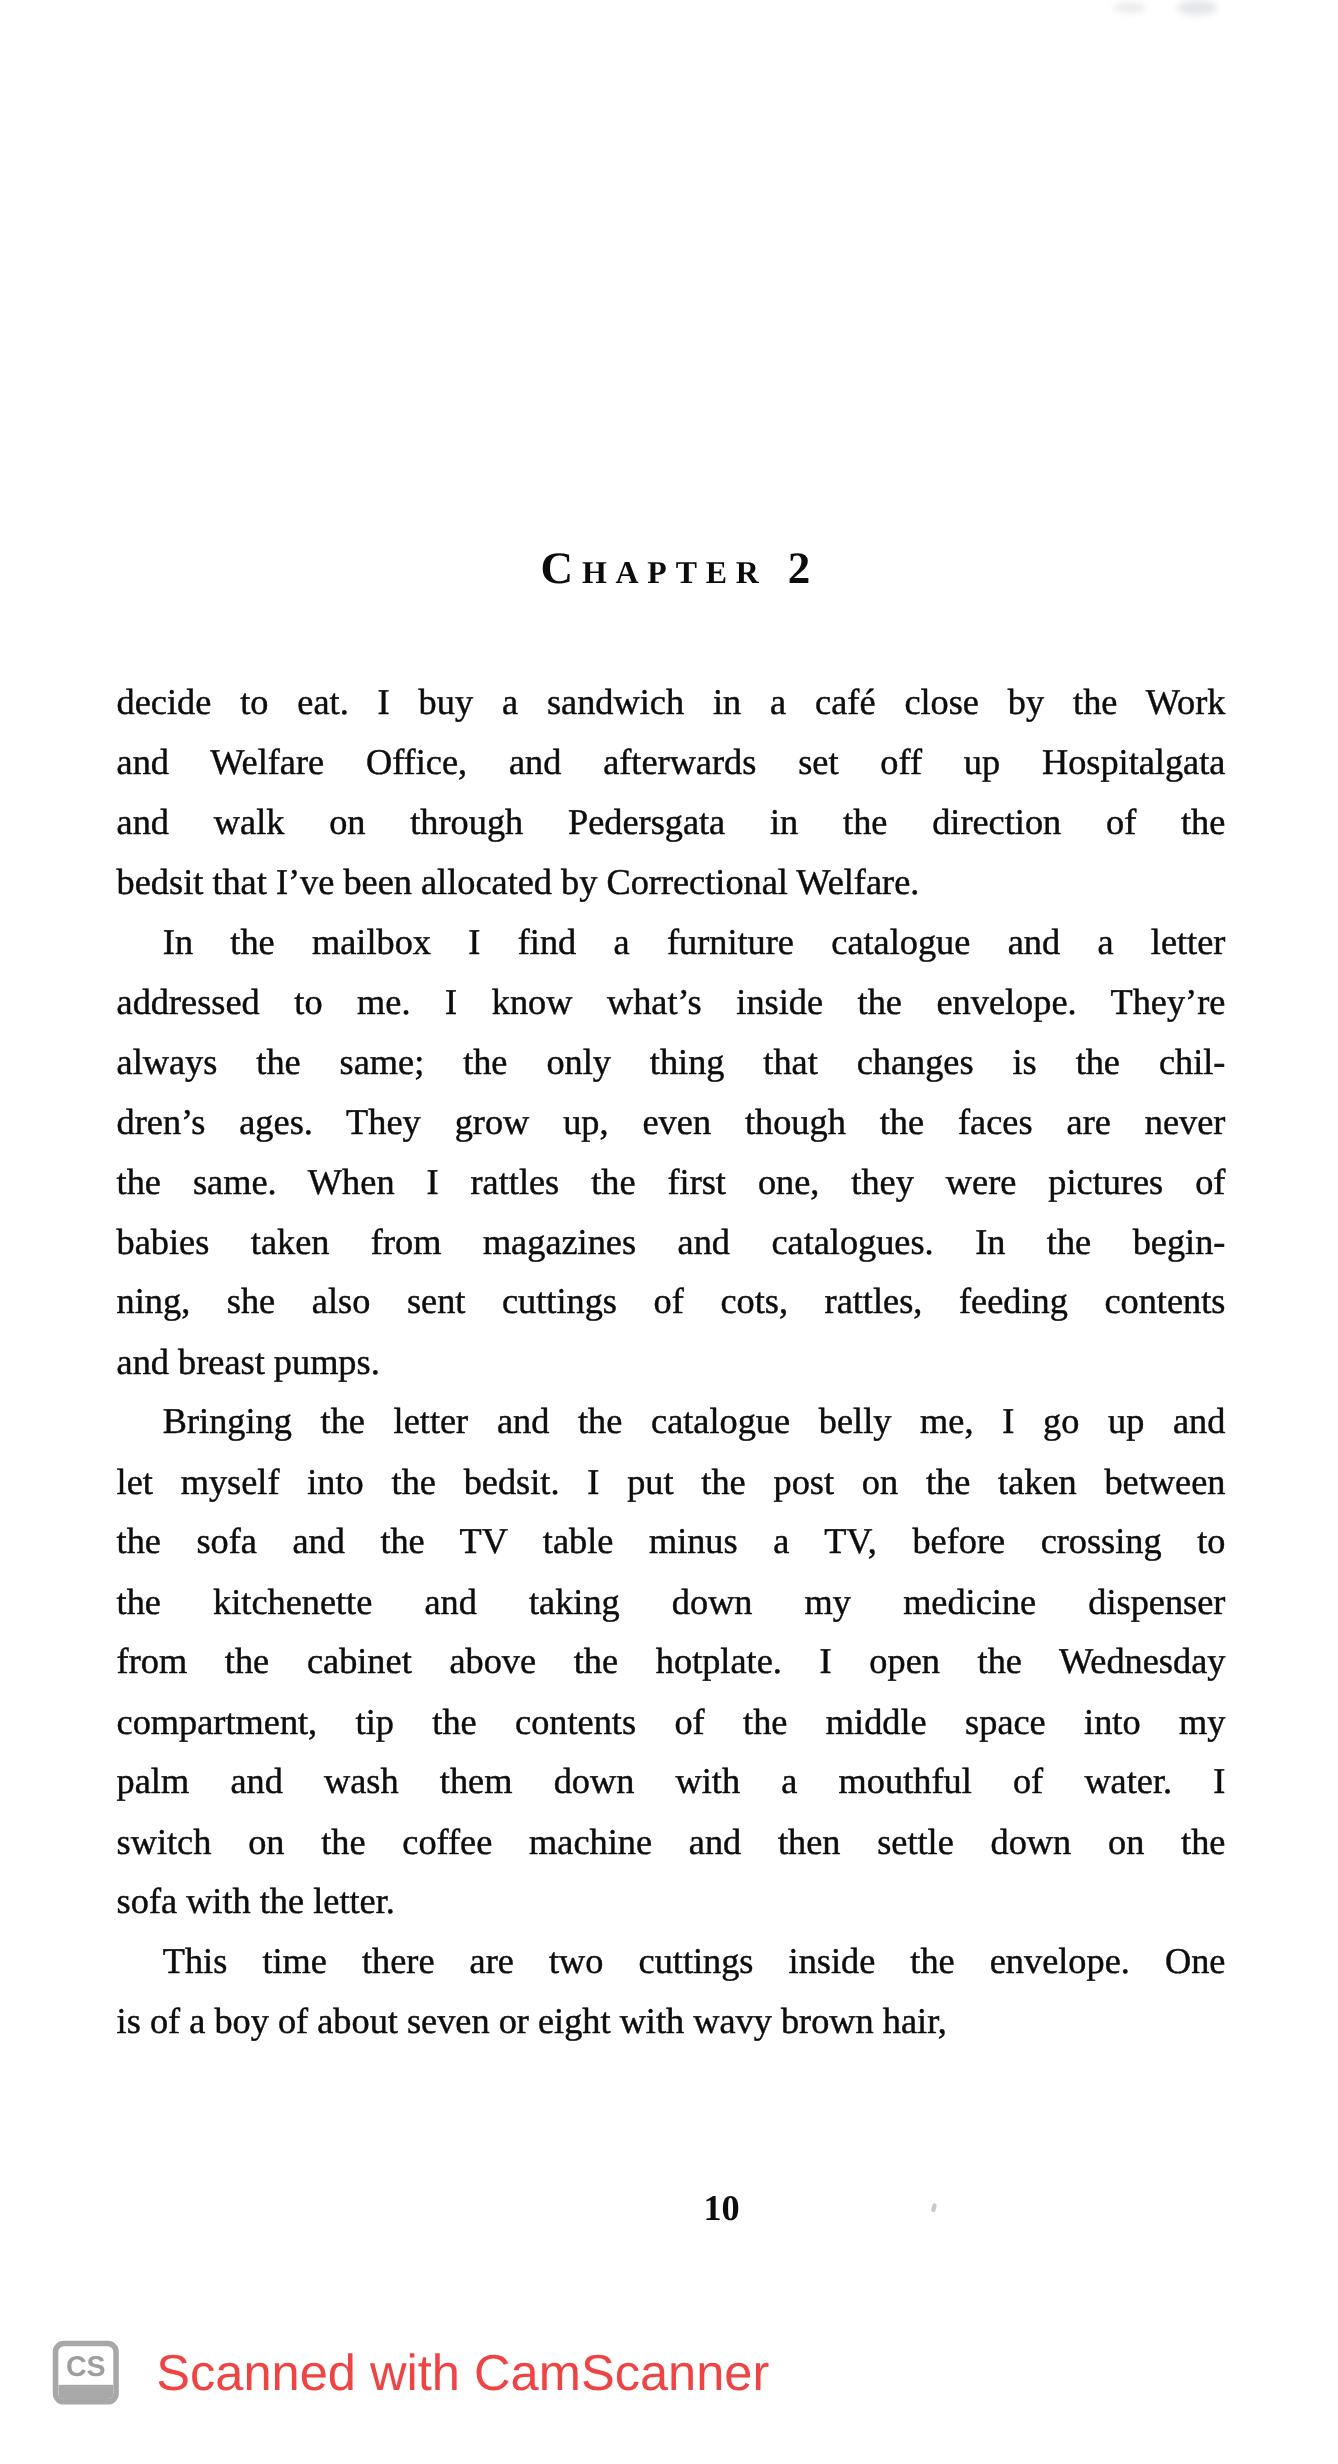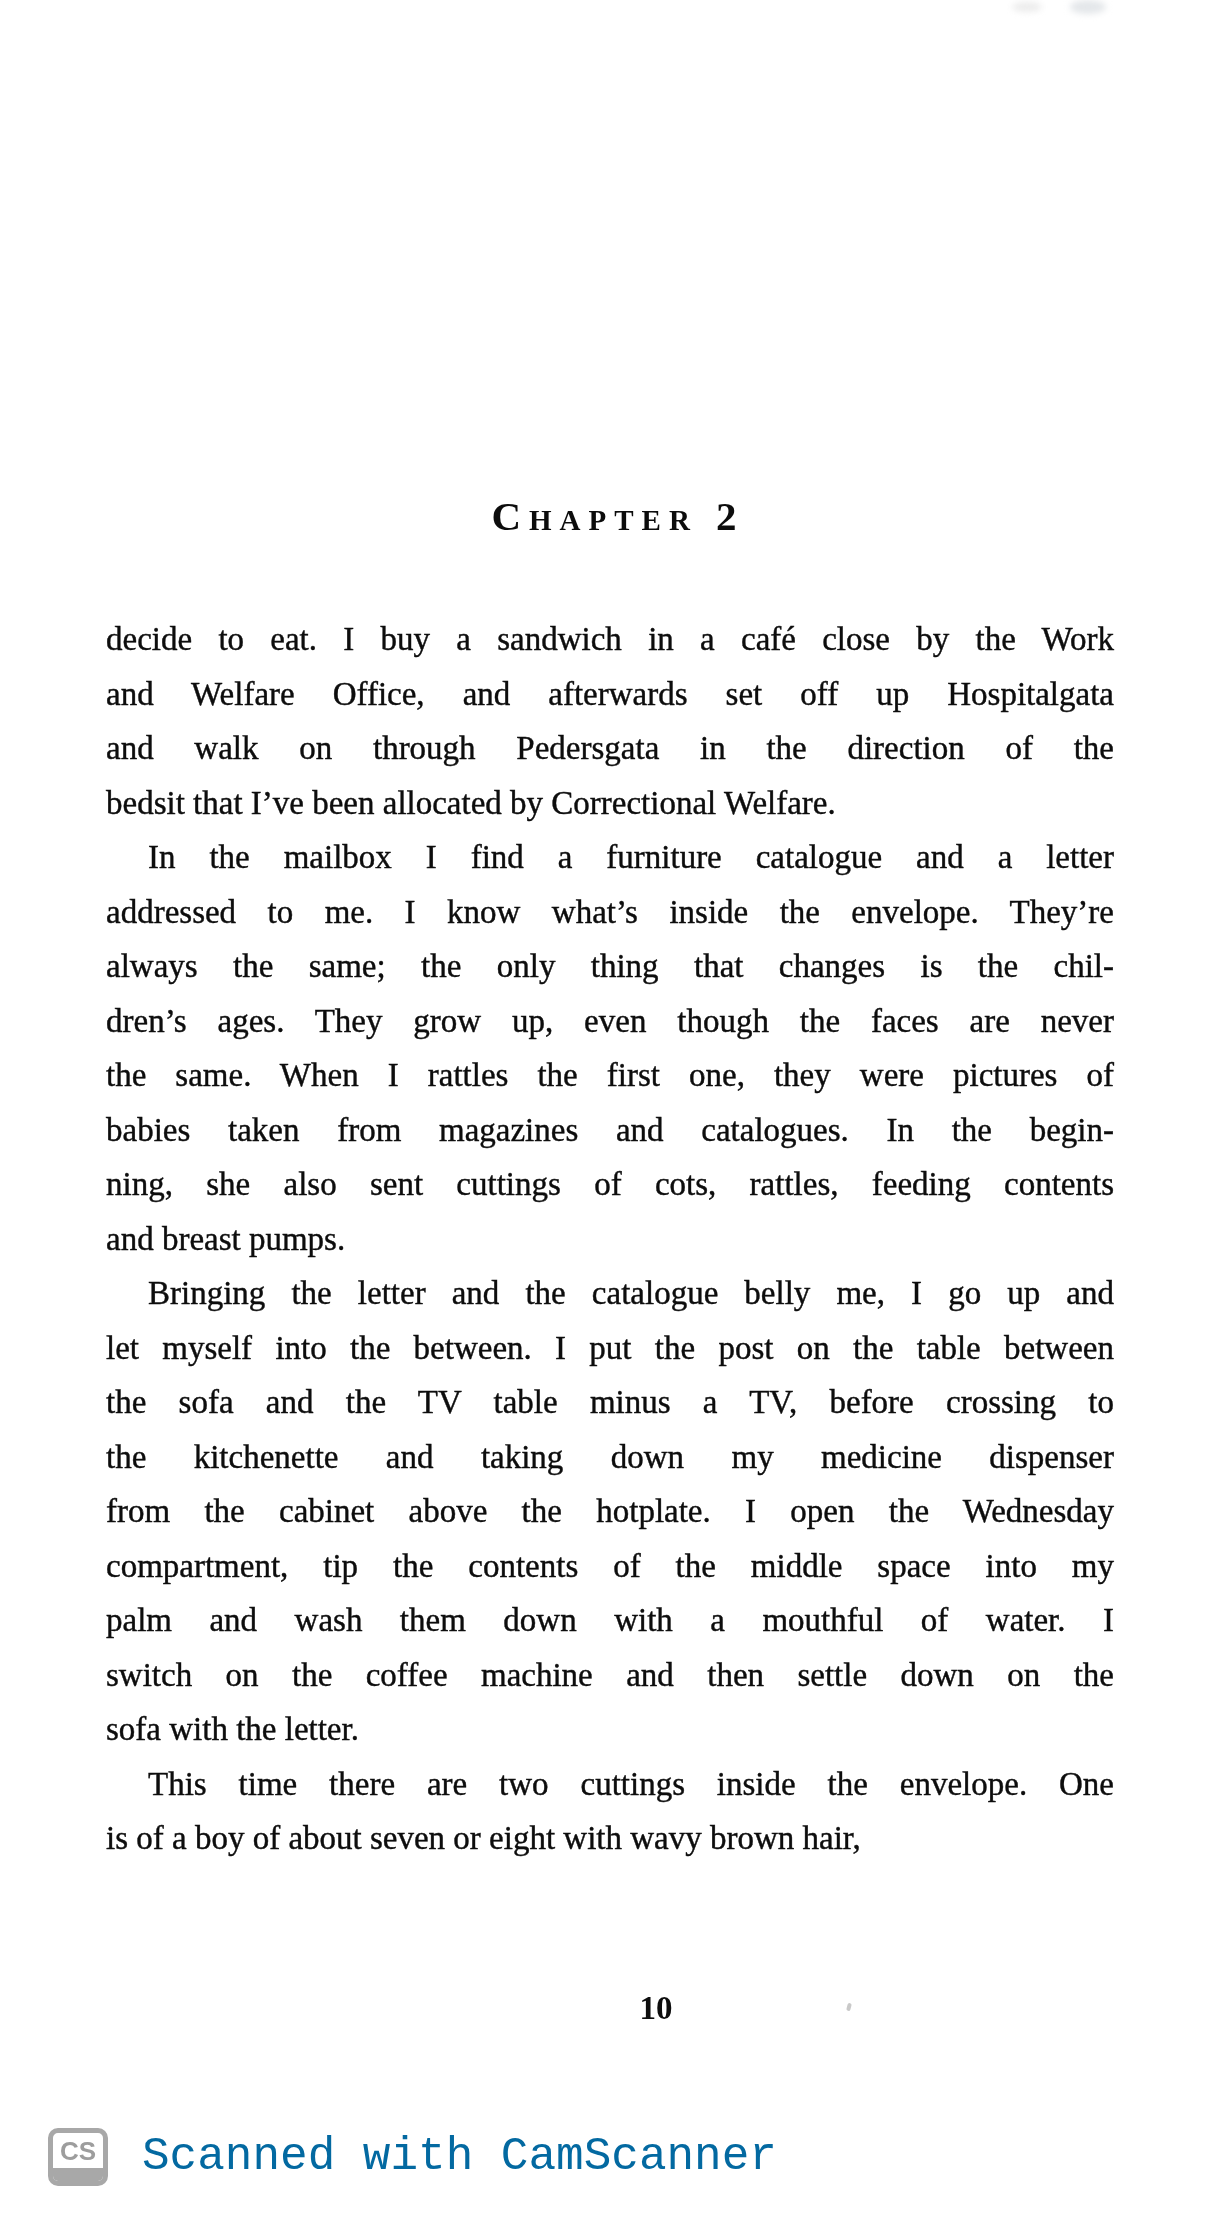--- a/index.html
+++ b/index.html
@@ -120,24 +120,24 @@
   }
   .cs-logo .cs-bar {
     position: absolute;
     bottom: 0;
     left: 0;
     width: 100%;
     height: 13px;
     background: #a8a8a8;
   }
   .scanned-text {
-    font-family: Liberation Mono, monospace;
+    font-family: Liberation Sans, sans-serif;
     font-size: 46px;
     font-weight: 400;
-    color: #0369a1;
+    color: #ef4444;
     white-space: nowrap;
   }
 </style>
 </head>
 <body>
 
 <div class="page">
 
   <div class="smudge a"></div>
   <div class="smudge b"></div>
@@ -156,21 +156,21 @@
         <div class="line">addressed to me. I know what’s inside the envelope. They’re</div>
         <div class="line">always the same; the only thing that changes is the chil-</div>
         <div class="line">dren’s ages. They grow up, even though the faces are never</div>
         <div class="line">the same. When I rattles the first one, they were pictures of</div>
         <div class="line">babies taken from magazines and catalogues. In the begin-</div>
         <div class="line">ning, she also sent cuttings of cots, rattles, feeding contents</div>
         <div class="line last">and breast pumps.</div>
       </div>
       <div class="paragraph">
         <div class="line indent">Bringing the letter and the catalogue belly me, I go up and</div>
-        <div class="line">let myself into the between. I put the post on the table between</div>
+        <div class="line">let myself into the bedsit. I put the post on the taken between</div>
         <div class="line">the sofa and the TV table minus a TV, before crossing to</div>
         <div class="line">the kitchenette and taking down my medicine dispenser</div>
         <div class="line">from the cabinet above the hotplate. I open the Wednesday</div>
         <div class="line">compartment, tip the contents of the middle space into my</div>
         <div class="line">palm and wash them down with a mouthful of water. I</div>
         <div class="line">switch on the coffee machine and then settle down on the</div>
         <div class="line last">sofa with the letter.</div>
       </div>
       <div class="paragraph">
         <div class="line indent">This time there are two cuttings inside the envelope. One</div>

